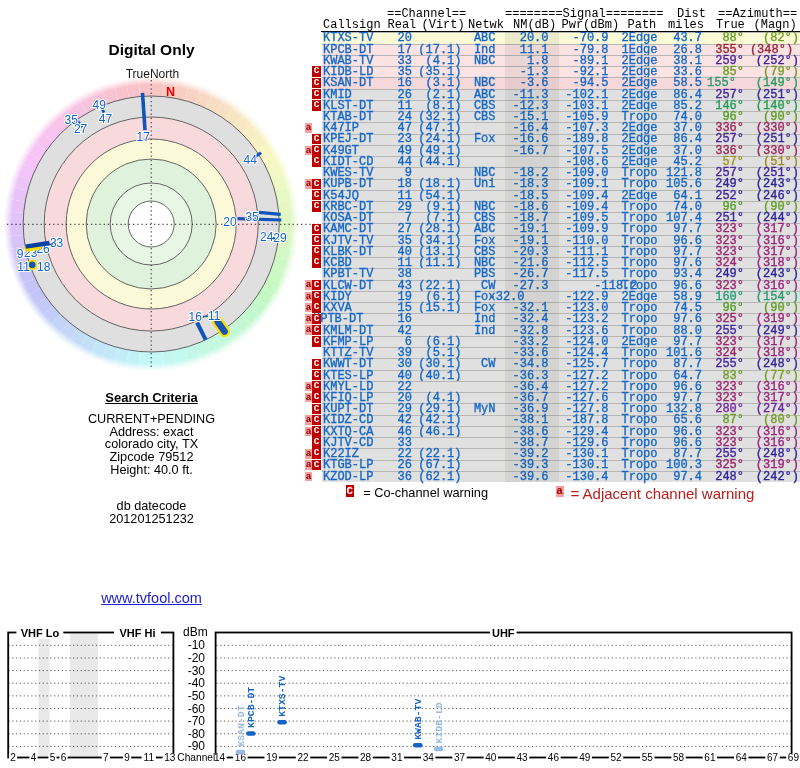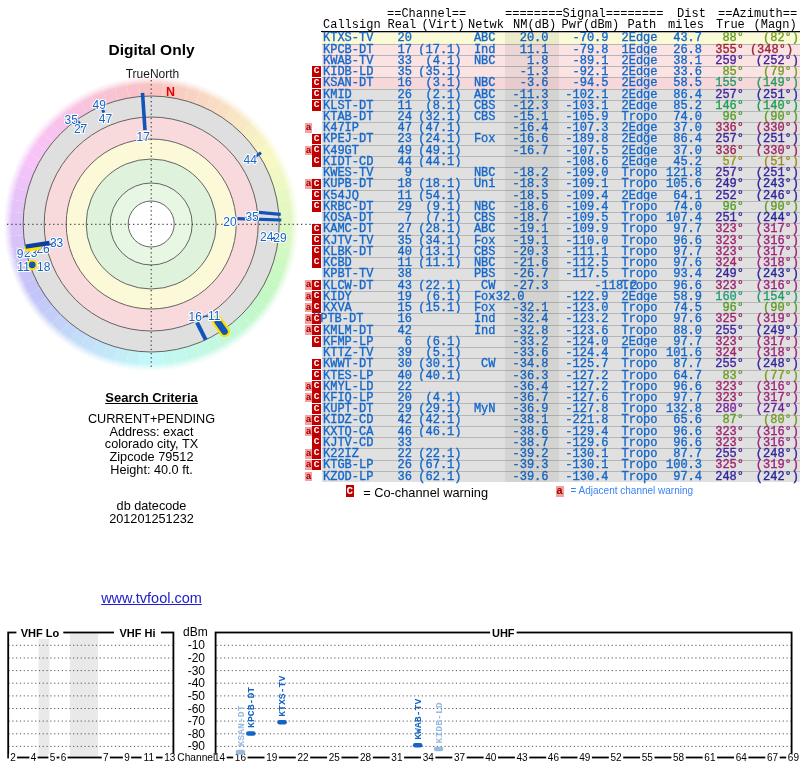--- a/index.html
+++ b/index.html
@@ -219,21 +219,21 @@
     <div class="bC" style="top:66.32px;left:312px;">C</div>
     <div class="trow" style="top:77.36px;background:#F7D8DA"></div>
     <div class="tc" style="top:78.26px;left:323px;">KSAN-DT</div>
     <div class="tc" style="top:78.26px;left:352px;width:60px;text-align:right;">16</div>
     <div class="tc" style="top:78.26px;left:401.5px;width:60px;text-align:right;">(3.1)</div>
     <div class="tc" style="top:78.26px;left:455.5px;width:40px;text-align:right;">NBC</div>
     <div class="tc" style="top:78.26px;left:488.5px;width:60px;text-align:right;">-3.6</div>
     <div class="tc" style="top:78.26px;left:548.5px;width:60px;text-align:right;">-94.5</div>
     <div class="tc" style="top:78.26px;left:621.5px;">2Edge</div>
     <div class="tc" style="top:78.26px;left:642px;width:60px;text-align:right;">58.5</div>
-    <div class="tc" style="top:78.26px;left:699px;width:45px;text-align:right;color:hsl(155,62%,38%)">155°</div>
+    <div class="tc" style="top:78.26px;left:699px;width:45px;text-align:center;color:hsl(155,62%,38%)">155°</div>
     <div class="tc" style="top:78.26px;left:744px;width:55px;text-align:right;color:hsl(149,62%,38%)">(149°)</div>
     <div class="bC" style="top:77.56px;left:312px;">C</div>
     <div class="trow" style="top:88.60px;background:#E0E0E0"></div>
     <div class="tc" style="top:89.50px;left:323px;">KMID</div>
     <div class="tc" style="top:89.50px;left:352px;width:60px;text-align:right;">26</div>
     <div class="tc" style="top:89.50px;left:401.5px;width:60px;text-align:right;">(2.1)</div>
     <div class="tc" style="top:89.50px;left:455.5px;width:40px;text-align:right;">ABC</div>
     <div class="tc" style="top:89.50px;left:488.5px;width:60px;text-align:right;">-11.3</div>
     <div class="tc" style="top:89.50px;left:548.5px;width:60px;text-align:right;">-102.1</div>
     <div class="tc" style="top:89.50px;left:621.5px;">2Edge</div>
@@ -580,21 +580,21 @@
     <div class="tc" style="top:404.22px;left:642px;width:60px;text-align:right;">132.8</div>
     <div class="tc" style="top:404.22px;left:699px;width:45px;text-align:right;color:hsl(280,62%,38%)">280°</div>
     <div class="tc" style="top:404.22px;left:744px;width:55px;text-align:right;color:hsl(274,62%,38%)">(274°)</div>
     <div class="bC" style="top:403.52px;left:312px;">C</div>
     <div class="trow" style="top:414.56px;background:#E0E0E0"></div>
     <div class="tc" style="top:415.46px;left:323px;">KIDZ-CD</div>
     <div class="tc" style="top:415.46px;left:352px;width:60px;text-align:right;">42</div>
     <div class="tc" style="top:415.46px;left:401.5px;width:60px;text-align:right;">(42.1)</div>
     <div class="tc" style="top:415.46px;left:455.5px;width:40px;text-align:right;"></div>
     <div class="tc" style="top:415.46px;left:488.5px;width:60px;text-align:right;">-38.1</div>
-    <div class="tc" style="top:415.46px;left:548.5px;width:60px;text-align:right;">-221.8</div>
+    <div class="tc" style="top:415.46px;left:548.5px;width:60px;text-align:right;">-187.8</div>
     <div class="tc" style="top:415.46px;left:621.5px;">Tropo</div>
     <div class="tc" style="top:415.46px;left:642px;width:60px;text-align:right;">65.6</div>
     <div class="tc" style="top:415.46px;left:699px;width:45px;text-align:right;color:hsl(87,62%,38%)">87°</div>
     <div class="tc" style="top:415.46px;left:744px;width:55px;text-align:right;color:hsl(80,62%,38%)">(80°)</div>
     <div class="bC" style="top:414.76px;left:312px;">C</div>
     <div class="ba" style="top:415.36px;left:305.2px;">a</div>
     <div class="trow" style="top:425.80px;background:#E0E0E0"></div>
     <div class="tc" style="top:426.70px;left:323px;">KXTQ-CA</div>
     <div class="tc" style="top:426.70px;left:352px;width:60px;text-align:right;">46</div>
     <div class="tc" style="top:426.70px;left:401.5px;width:60px;text-align:right;">(46.1)</div>
@@ -655,21 +655,21 @@
     <div class="tc" style="top:471.66px;left:621.5px;">Tropo</div>
     <div class="tc" style="top:471.66px;left:642px;width:60px;text-align:right;">97.4</div>
     <div class="tc" style="top:471.66px;left:699px;width:45px;text-align:right;color:hsl(248,62%,38%)">248°</div>
     <div class="tc" style="top:471.66px;left:744px;width:55px;text-align:right;color:hsl(242,62%,38%)">(242°)</div>
     <div class="ba" style="top:471.56px;left:305.2px;">a</div>
 <div style="position:absolute;left:504.8px;top:32.4px;width:54px;height:449.6px;background:rgba(60,60,40,0.075)"></div>
 
 <div class="bC" style="top:484.9px;left:345.5px;width:8.5px;height:12.4px;font-size:11px;line-height:12.4px;">C</div>
 <div style="position:absolute;top:484.8px;left:363.2px;font-size:12.8px;color:#000;">= Co-channel warning</div>
 <div class="ba" style="top:485.5px;left:555.5px;width:8px;height:11.5px;font-size:11px;line-height:11.5px;">a</div>
-<div style="position:absolute;top:484.8px;left:570.5px;font-size:10px;color:#3b82f6;">= Adjacent channel warning</div>
+<div style="position:absolute;top:484.8px;left:570.5px;font-size:15px;color:#b91c1c;">= Adjacent channel warning</div>
 
 <svg style="position:absolute;left:0;top:618px" width="800" height="150" viewBox="0 0 800 150">
       <rect x="38.5" y="15.5" width="11" height="123" fill="#E9E9E9"></rect>
       <rect x="70" y="15.5" width="28" height="123" fill="#E9E9E9"></rect>
       <line x1="8.5" y1="27.3" x2="172.7" y2="27.3" stroke="#444" stroke-width="0.9" stroke-dasharray="1.2,2.6"></line>
       <line x1="216.5" y1="27.3" x2="791" y2="27.3" stroke="#444" stroke-width="0.9" stroke-dasharray="1.2,2.6"></line>
       <line x1="8.5" y1="40.0" x2="172.7" y2="40.0" stroke="#444" stroke-width="0.9" stroke-dasharray="1.2,2.6"></line>
       <line x1="216.5" y1="40.0" x2="791" y2="40.0" stroke="#444" stroke-width="0.9" stroke-dasharray="1.2,2.6"></line>
       <line x1="8.5" y1="52.6" x2="172.7" y2="52.6" stroke="#444" stroke-width="0.9" stroke-dasharray="1.2,2.6"></line>
       <line x1="216.5" y1="52.6" x2="791" y2="52.6" stroke="#444" stroke-width="0.9" stroke-dasharray="1.2,2.6"></line>

